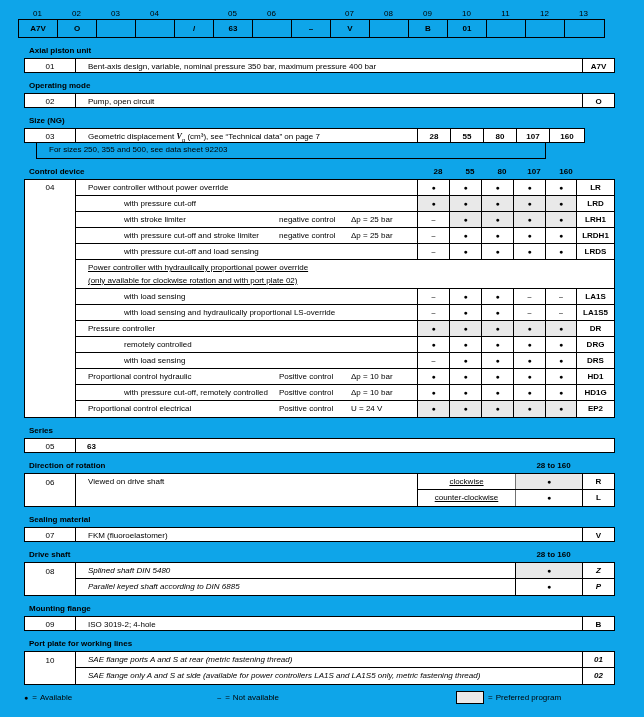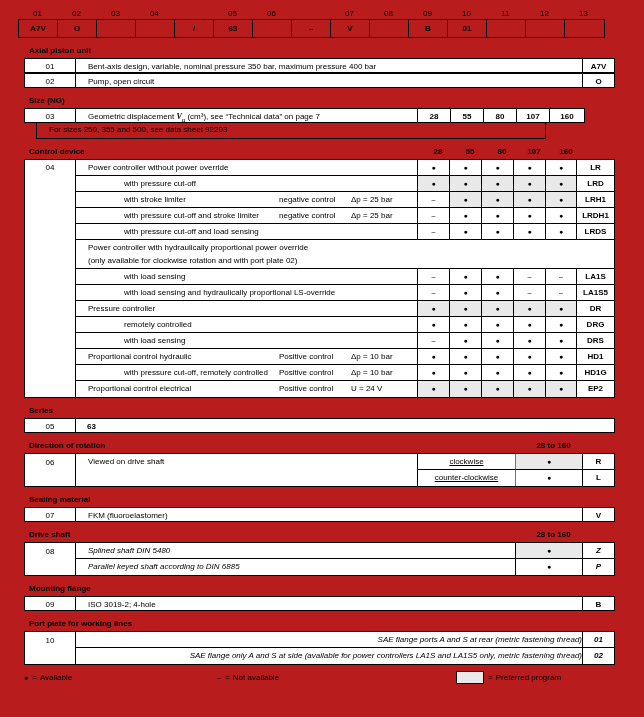--- a/index.html
+++ b/index.html
@@ -1,18 +1,18 @@
 <!DOCTYPE html>
 <html><head>
 <meta charset="utf-8">
 <style>
   * { margin:0; padding:0; box-sizing:border-box; }
   html,body { background:#fff; }
   body { width:644px; height:717px; font-family:"Liberation Sans", sans-serif; font-size:8px; color:#000; }
-  .page { position:relative; width:644px; height:717px; overflow:hidden; background:#b91c1c; }
+  .page { position:relative; width:644px; height:717px; overflow:hidden; background:#0ea5e9; }
 
   
   .codetable { margin:8px 0 0 18px; width:587px; }
   .ct-labels { display:flex; height:11px; line-height:11px; }
   .ct-labels .ctl { width:39px; text-align:center; }
   .ct-cells { display:flex; border:1px solid #000; width:587px; height:19px; }
   .ct-cells .ctc { width:39px; border-right:1px solid #000; text-align:center; line-height:17px; font-weight:bold; }
   .ct-cells .ctc:last-child { border-right:none; }
 
   
@@ -44,38 +44,38 @@
   .crow:last-child { border-bottom:none; }
   .cdesc { width:342px; border-right:1px solid #000; display:flex; line-height:15px; }
   .clabel { flex:1; padding-left:12px; }
   .ind1 .clabel { padding-left:48px; }
   .cmode { width:72px; }
   .cval  { width:66px; }
   .av { width:32px; border-right:1px solid #000; text-align:center; line-height:15px; font-size:7px; }
   .av5 { width:31px; }
   .ccode { width:37px; text-align:center; font-weight:bold; line-height:15px; }
   .p { background:#e9e9e9; }
-  .cnote { height:29px; border-bottom:1px solid #000; padding:1px 0 13px 12px; line-height:13px; }
+  .cnote { height:29px; border-bottom:1px solid #000; padding:1px 0 13px 12px; line-height:13px;text-decoration:underline; }
 
   
   .dnum { width:51px; text-align:center; line-height:15px; padding-top:1px; }
   .ddesc { width:342px; padding:1px 0 0 12px; line-height:14px; }
   .dsub { width:196px; }
   .drow { display:flex; height:16px; border-bottom:1px solid #000; }
   .drow:last-child { border-bottom:none; }
   .dlabel { width:98px; text-align:center; line-height:15px; border-right:1px solid #737373;text-decoration:underline; }
   .dav { width:67px; text-align:center; line-height:15px; font-size:7px; border-right:1px solid #000; }
   .dcode { width:31px; text-align:center; font-weight:bold; line-height:15px; }
 
   
   .mrows { width:538px; }
   .mrow { display:flex; height:16px; border-bottom:1px solid #000;font-style:italic; }
   .mrow:last-child { border-bottom:none; }
   .mdesc { width:440px; padding-left:12px; line-height:15px; border-right:1px solid #000; }
-  .pdesc { width:507px; padding-left:12px; line-height:15px; border-right:1px solid #000;text-align:right; }
+  .pdesc { width:507px; padding-left:12px; line-height:15px; border-right:1px solid #000; }
   .mcode { width:31px; text-align:center; font-weight:bold; line-height:15px; }
 
   
   .legend { margin:5px 0 0 24px; display:flex; align-items:center; height:14px; }
   .lg-sym { font-size:7px; margin-right:4px; }
   .lg-eq { margin-right:3px; }
   .lg-dash { margin-left:145px; }
   .lg-box { width:28px; height:13px; background:#e9e9e9; border:1px solid #000; margin:0 4px 0 177px; }
 </style>
 </head>
@@ -120,20 +120,21 @@
     </div>
   </div>
 
   <div class="sec-h">Axial piston unit</div>
   <div class="tbl h15">
     <div class="cell num">01</div>
     <div class="cell desc">Bent-axis design, variable, nominal pressure 350 bar, maximum pressure 400 bar</div>
     <div class="code">A7V</div>
   </div>
 
+  <div class="sec-h">Operating mode</div>
   <div class="tbl h15">
     <div class="cell num">02</div>
     <div class="cell desc">Pump, open circuit</div>
     <div class="code">O</div>
   </div>
 
   <div class="sec-h">Size (NG)</div>
   <div class="tbl size h15">
     <div class="cell num">03</div>
     <div class="cell sdesc"><span>Geometric displacement </span><span class="var">V</span><sub>g</sub><span> (cm³), see “Technical data” on page 7</span></div>

